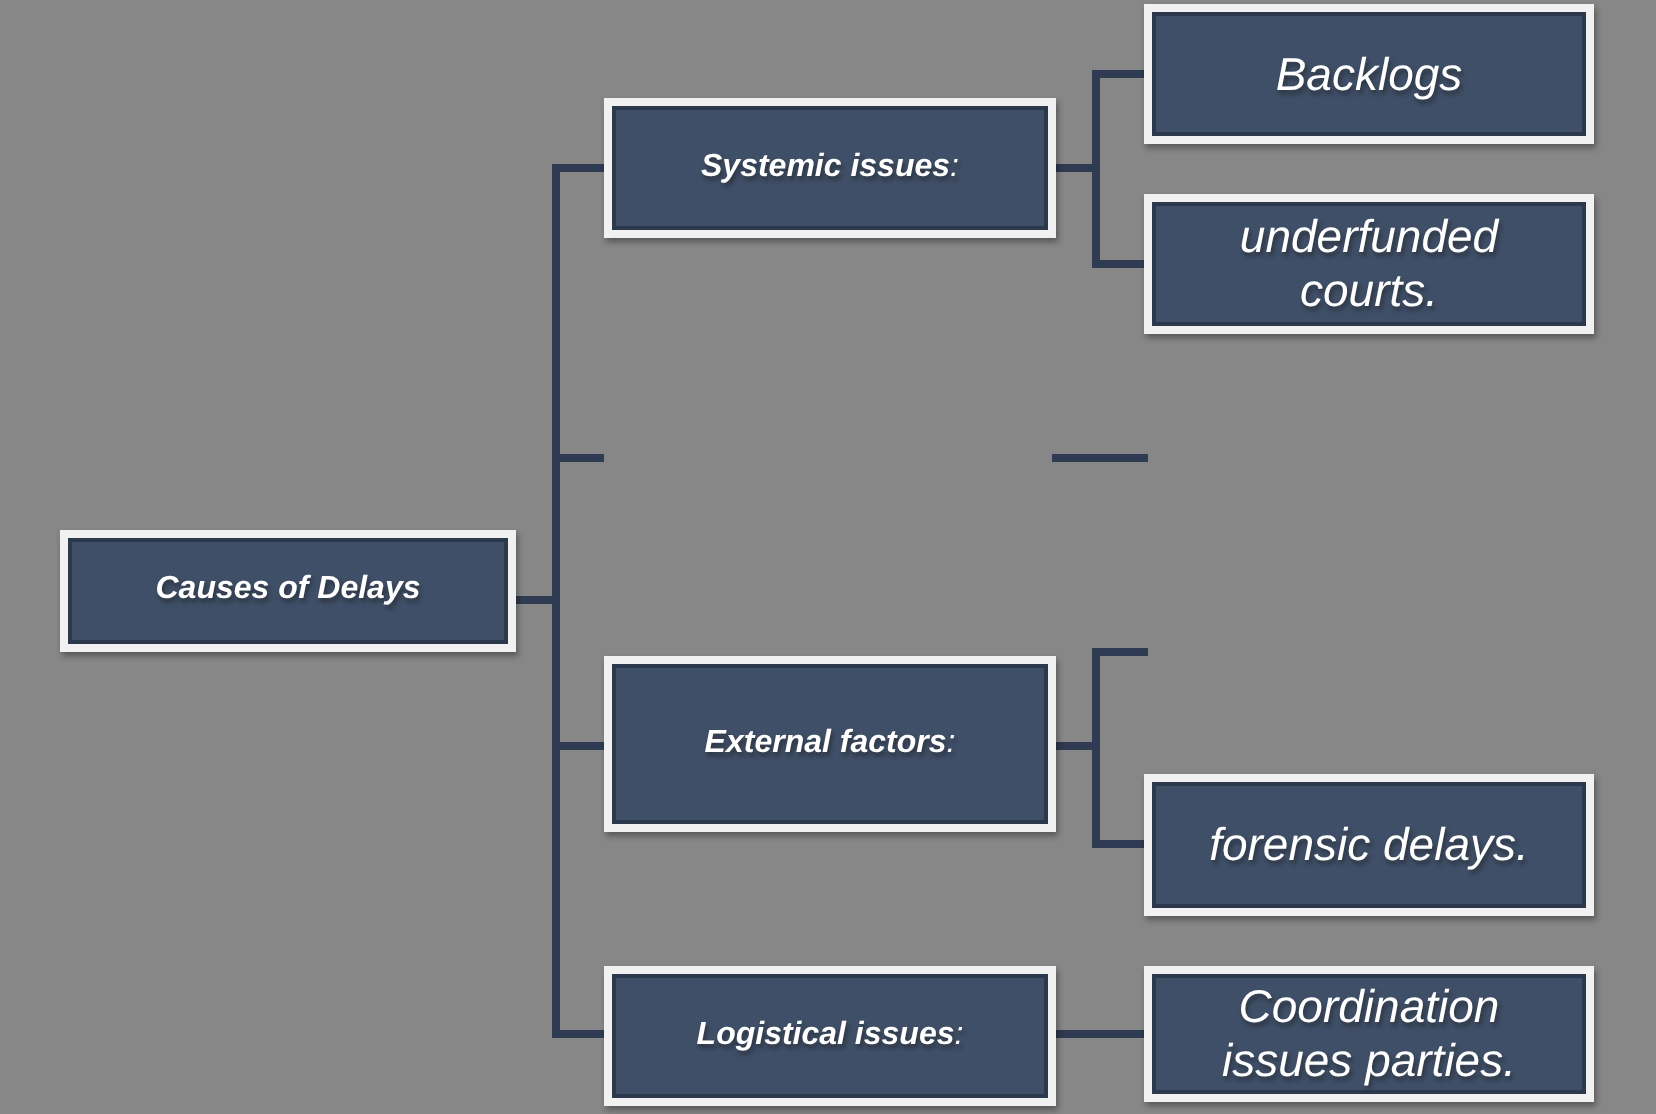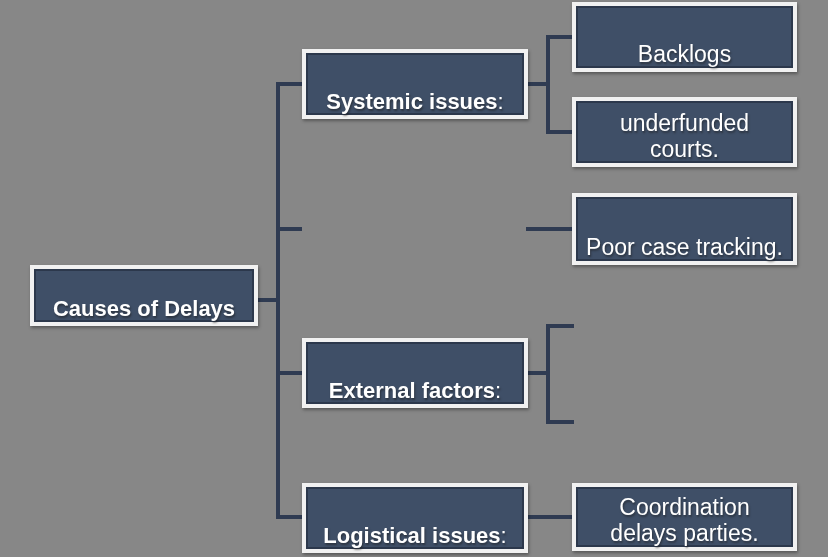--- a/index.html
+++ b/index.html
@@ -3,28 +3,29 @@
 <meta charset="utf-8">
 <style>
   html,body{margin:0;padding:0;background:#878787;}
   .canvas{
     position:relative;width:828px;height:557px;background:#878787;
     font-family:"Liberation Sans",sans-serif;overflow:hidden;
   }
   .box{
     position:absolute;box-sizing:border-box;
     background:#3F4F67;border:4px solid #F1F1F1;
-    display:flex;align-items:flex-end;justify-content:center;text-align:center;
+    display:flex;align-items:center;justify-content:center;text-align:center;
     color:#FFFFFF;
     box-shadow:1px 2px 3px rgba(0,0,0,.35), inset 0 0 0 2px rgba(41,52,72,.85);
+    font-style:italic;
   }
   .txt{white-space:pre-line;line-height:1.16;text-shadow:1px 2px 2px rgba(25,25,25,.5);padding:0 4px;}
   .b{font-weight:bold;}
   .suf{font-weight:normal;}
-  .root-box,.branch-box{font-size:22px;}
+  .root-box,.branch-box{font-size:16px;}
   .leaf-box{font-size:23px;}
   .line{position:absolute;background:#2F3B52;}
 </style>
 </head>
 <body>
 
 <div class="canvas">
 
   <div class="line" style="left:256px;top:298px;width:24px;height:4px"></div>
   <div class="line" style="left:276px;top:82px;width:4px;height:437px"></div>
@@ -47,35 +48,35 @@
 
   <div class="line" style="left:526px;top:515px;width:48px;height:4px"></div>
 
   <div class="box root-box" style="left:30px;top:265px;width:228px;height:61px">
     <span class="txt"><span class="b">Causes of Delays</span></span>
   </div>
 
   <div class="box branch-box" style="left:302px;top:49px;width:226px;height:70px">
     <span class="txt"><span class="b">Systemic issues</span><span class="suf">:</span></span>
   </div>
-  <div class="box branch-box" style="left:302px;top:338px;width:226px;height:70px">
+  <div class="box branch-box" style="left:302px;top:328px;width:226px;height:88px">
     <span class="txt"><span class="b">External factors</span><span class="suf">:</span></span>
   </div>
   <div class="box branch-box" style="left:302px;top:483px;width:226px;height:70px">
     <span class="txt"><span class="b">Logistical issues</span><span class="suf">:</span></span>
   </div>
 
   <div class="box leaf-box" style="left:572px;top:2px;width:225px;height:70px">
     <span class="txt">Backlogs</span>
   </div>
   <div class="box leaf-box" style="left:572px;top:97px;width:225px;height:70px">
     <span class="txt">underfunded
 courts.</span>
   </div>
-  <div class="box leaf-box" style="left:572px;top:193px;width:225px;height:72px">
-    <span class="txt">Poor case tracking.</span>
+  <div class="box leaf-box" style="left:572px;top:387px;width:225px;height:71px">
+    <span class="txt">forensic delays.</span>
   </div>
   <div class="box leaf-box" style="left:572px;top:483px;width:225px;height:68px">
     <span class="txt">Coordination
-delays parties.</span>
+issues parties.</span>
   </div>
 
 </div>
 
 </body></html>

